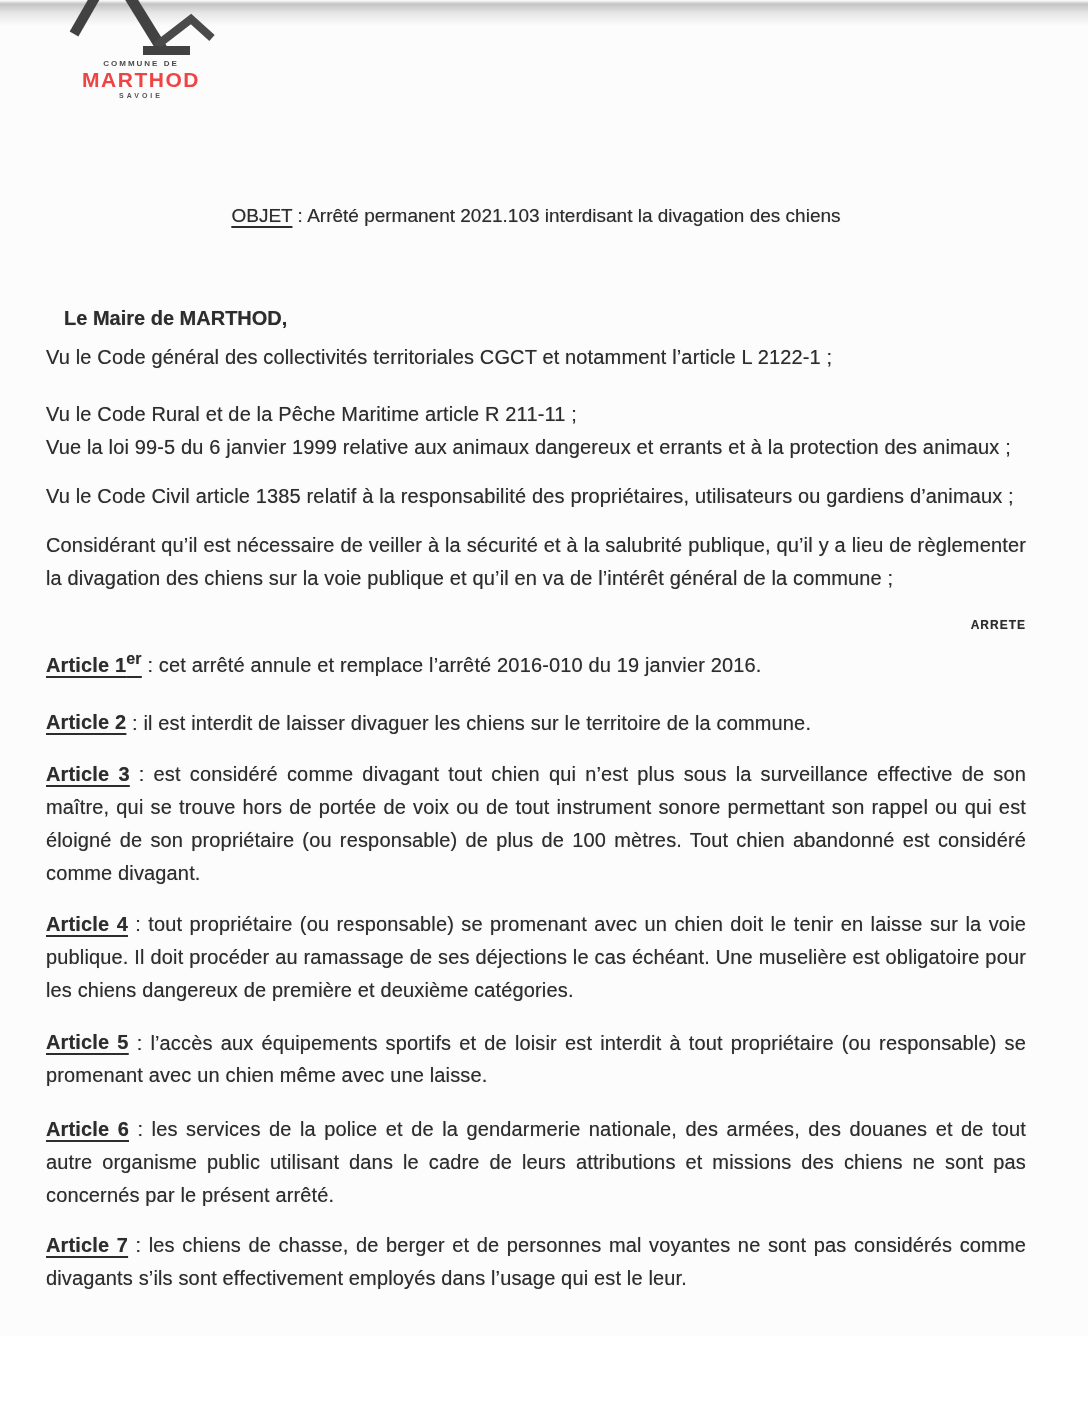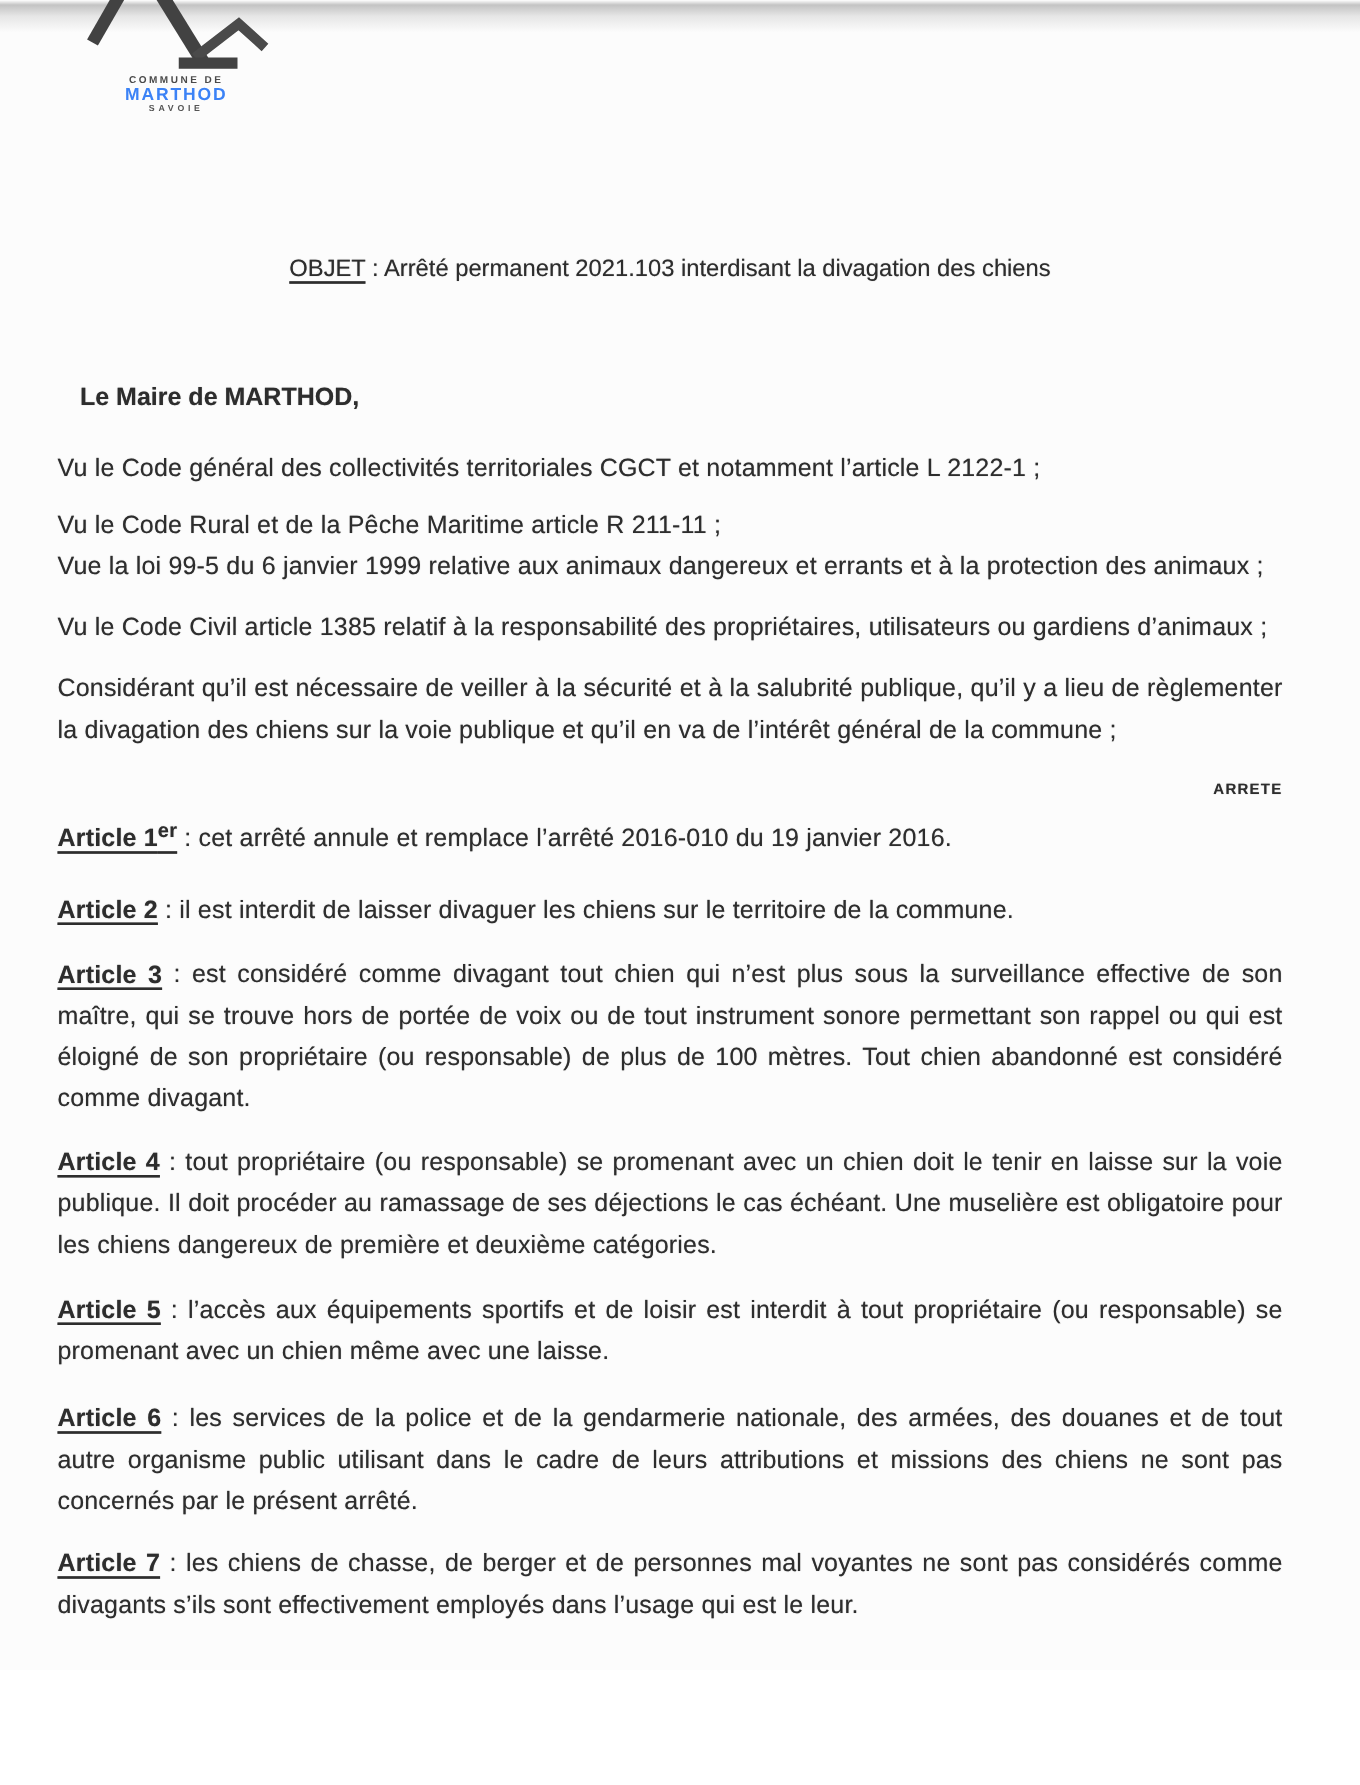--- a/index.html
+++ b/index.html
@@ -16,36 +16,36 @@
   }
   .top-band {
     position:absolute; top:0; left:0; width:1088px; height:26px;
     background:linear-gradient(180deg,#ffffff 0px,#c3c3c3 4px,#e6e6e6 13px,#fcfcfc 26px);
     pointer-events:none;
   }
   .header { position:relative; height:150px; }
   .logo { position:absolute; left:10px; top:0; width:170px; text-align:center; color:#3f3f3f; text-shadow:none; }
   .logo svg { display:block; margin:0 auto; }
   .logo-commune { font-size:8px; font-weight:700; letter-spacing:2px; margin-top:1px; color:#4a4a4a; }
-  .logo-name { font-size:14px; font-weight:700; letter-spacing:1.5px; line-height:1.1; color:#3b82f6; }
+  .logo-name { font-size:21px; font-weight:700; letter-spacing:1.5px; line-height:1.1; color:#ef4444; }
   .logo-sub { font-size:7px; font-weight:700; letter-spacing:3px; margin-top:1px; color:#555; }
   .doc-title {
     position:absolute; top:84px; right:11px;
     font-size:18px; font-weight:700;
     text-decoration:underline; text-decoration-thickness:2px; text-underline-offset:4px;
   }
   .objet { margin-top:55px; text-align:center; font-size:19px; font-weight:400; }
   .u { text-decoration:underline; text-decoration-thickness:2px; text-underline-offset:4px; }
   .salutation { margin-top:75px; padding-left:18px; font-size:20px; font-weight:700; line-height:33px; }
   .para {
     font-size:20px; line-height:33px;
     text-align:justify; letter-spacing:0.15px;
   }
-  .pre-1 { margin-top:24px; }
-  .pre-2 { margin-top:12px; }
+  .pre-1 { margin-top:6px; }
+  .pre-2 { margin-top:24px; }
   .pre-3 { }
   .pre-4 { margin-top:16px; }
   .pre-5 { margin-top:16px; }
   .arrete {
     margin-top:14px; 
     text-align:right; font-size:12px; font-weight:700;
     letter-spacing:1px; line-height:33px;
   }
   .alabel {
     font-weight:700;

